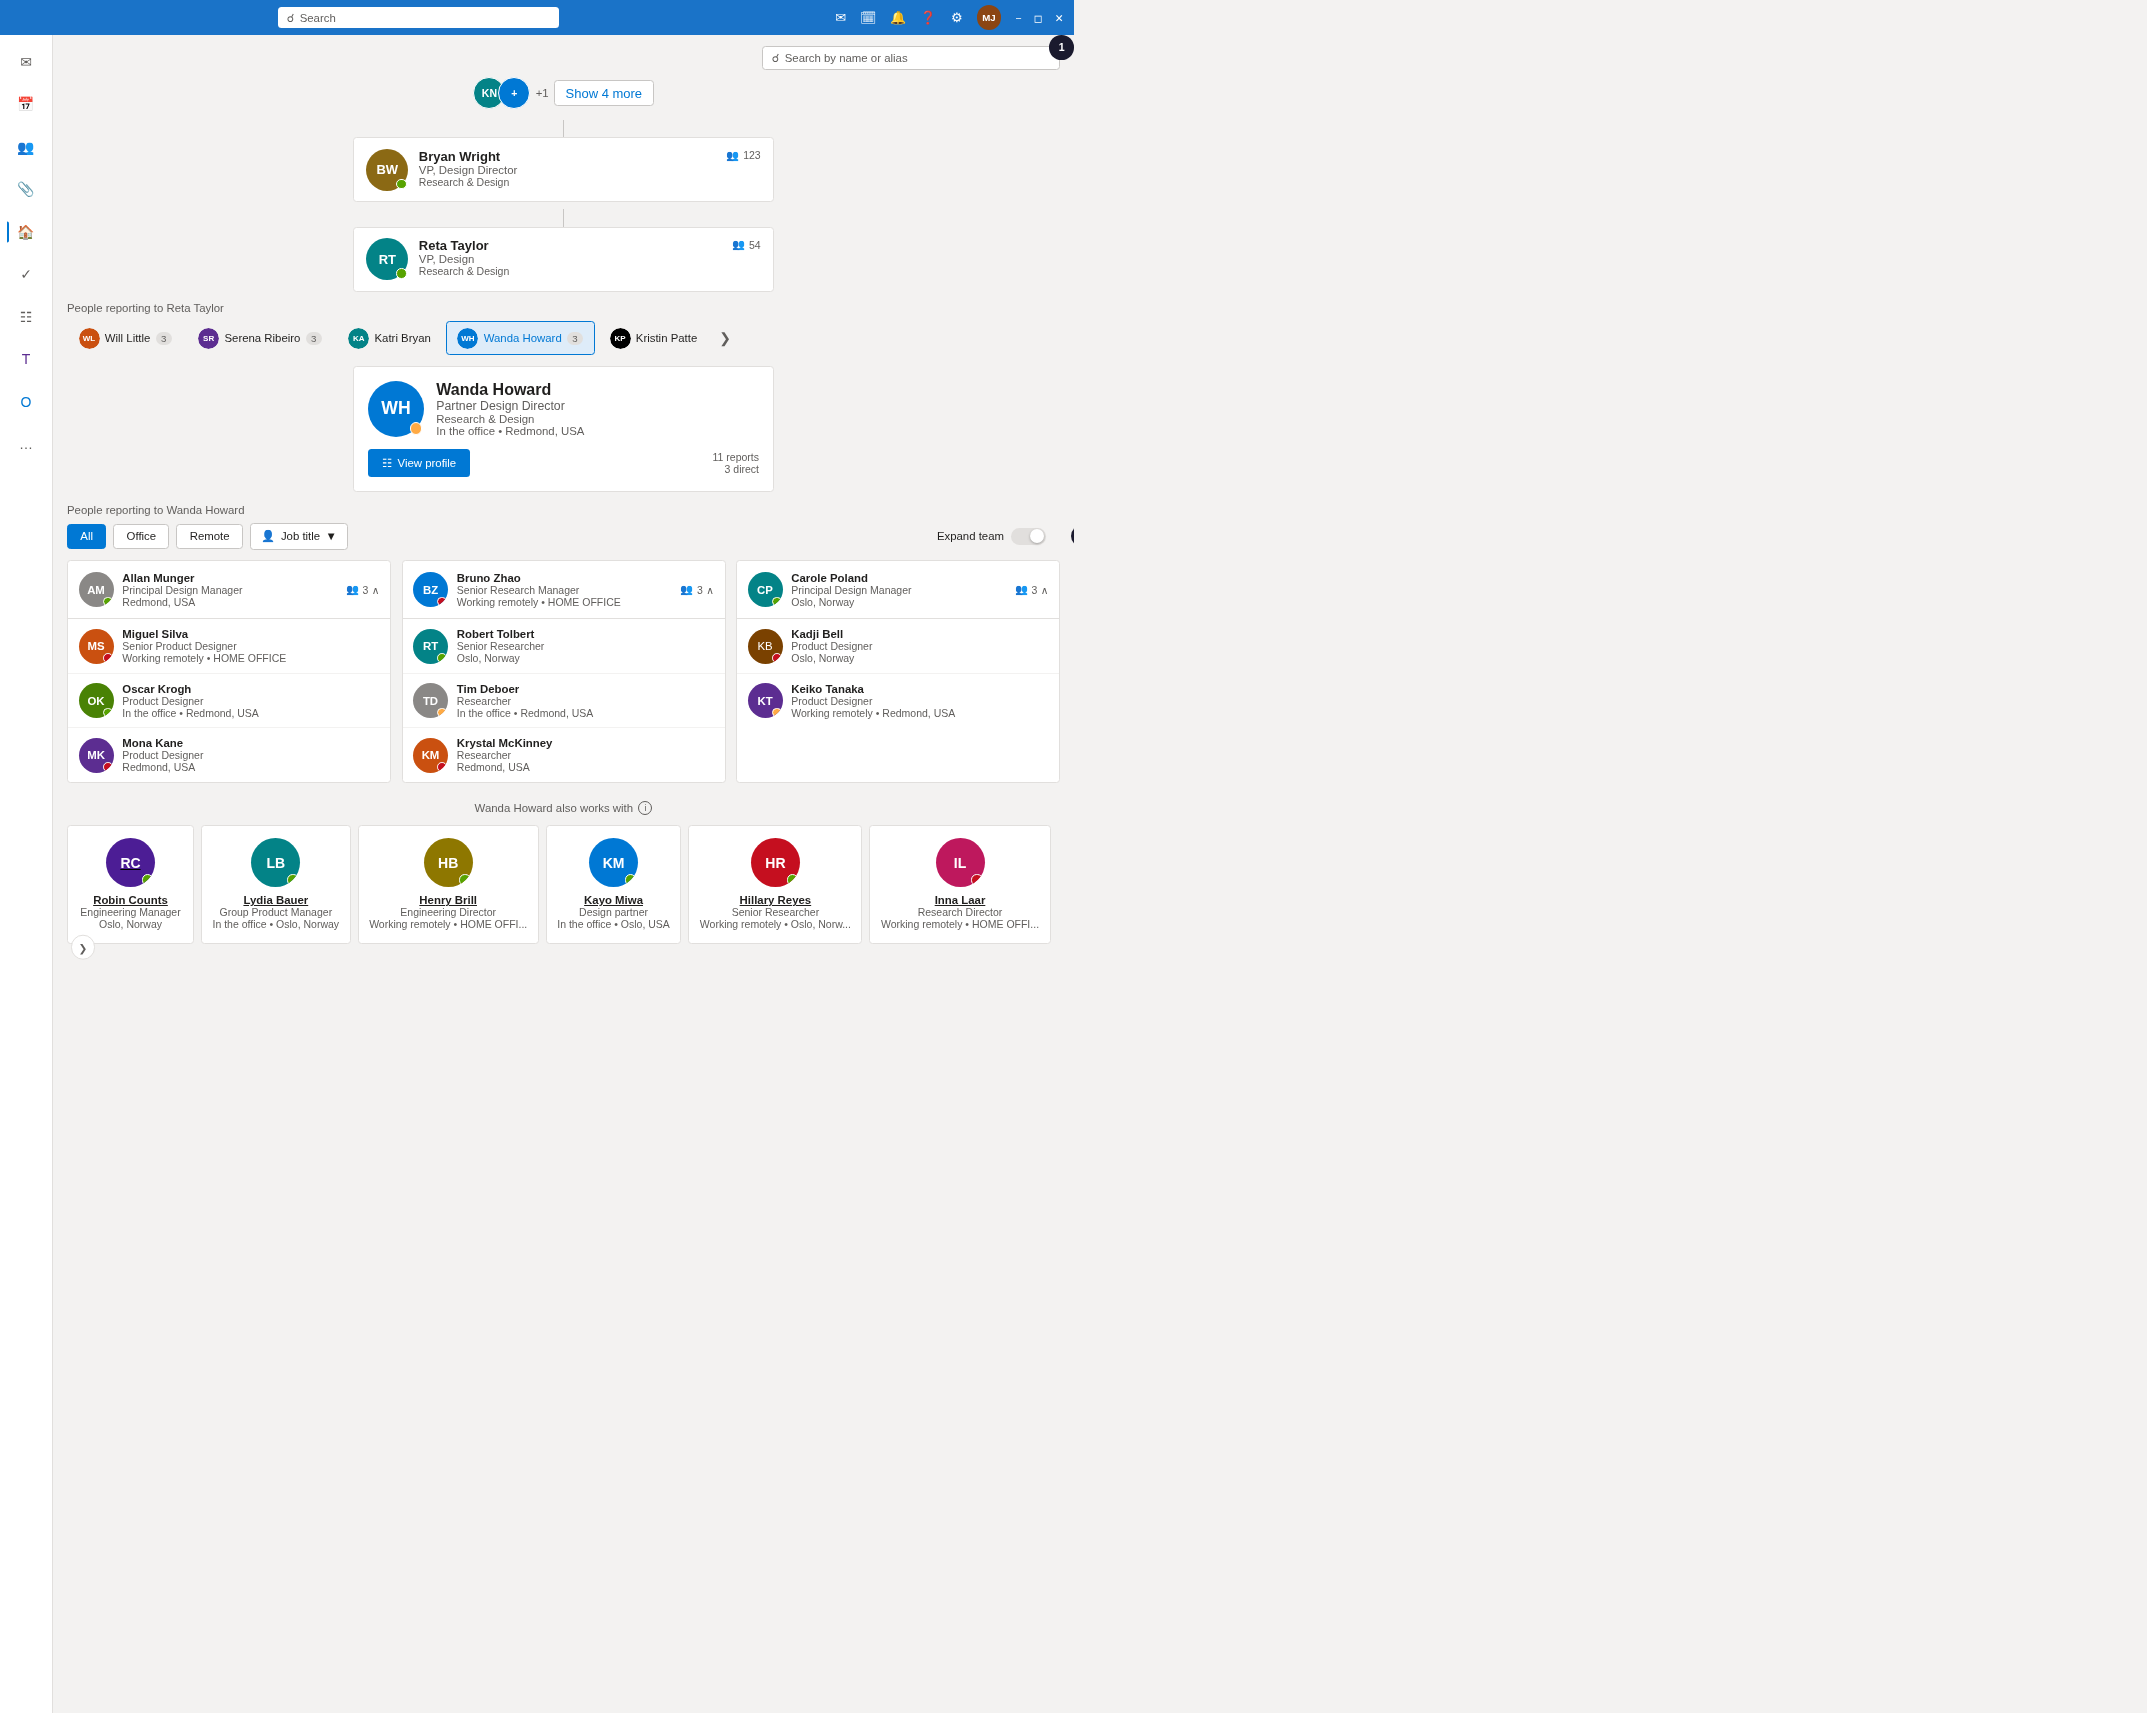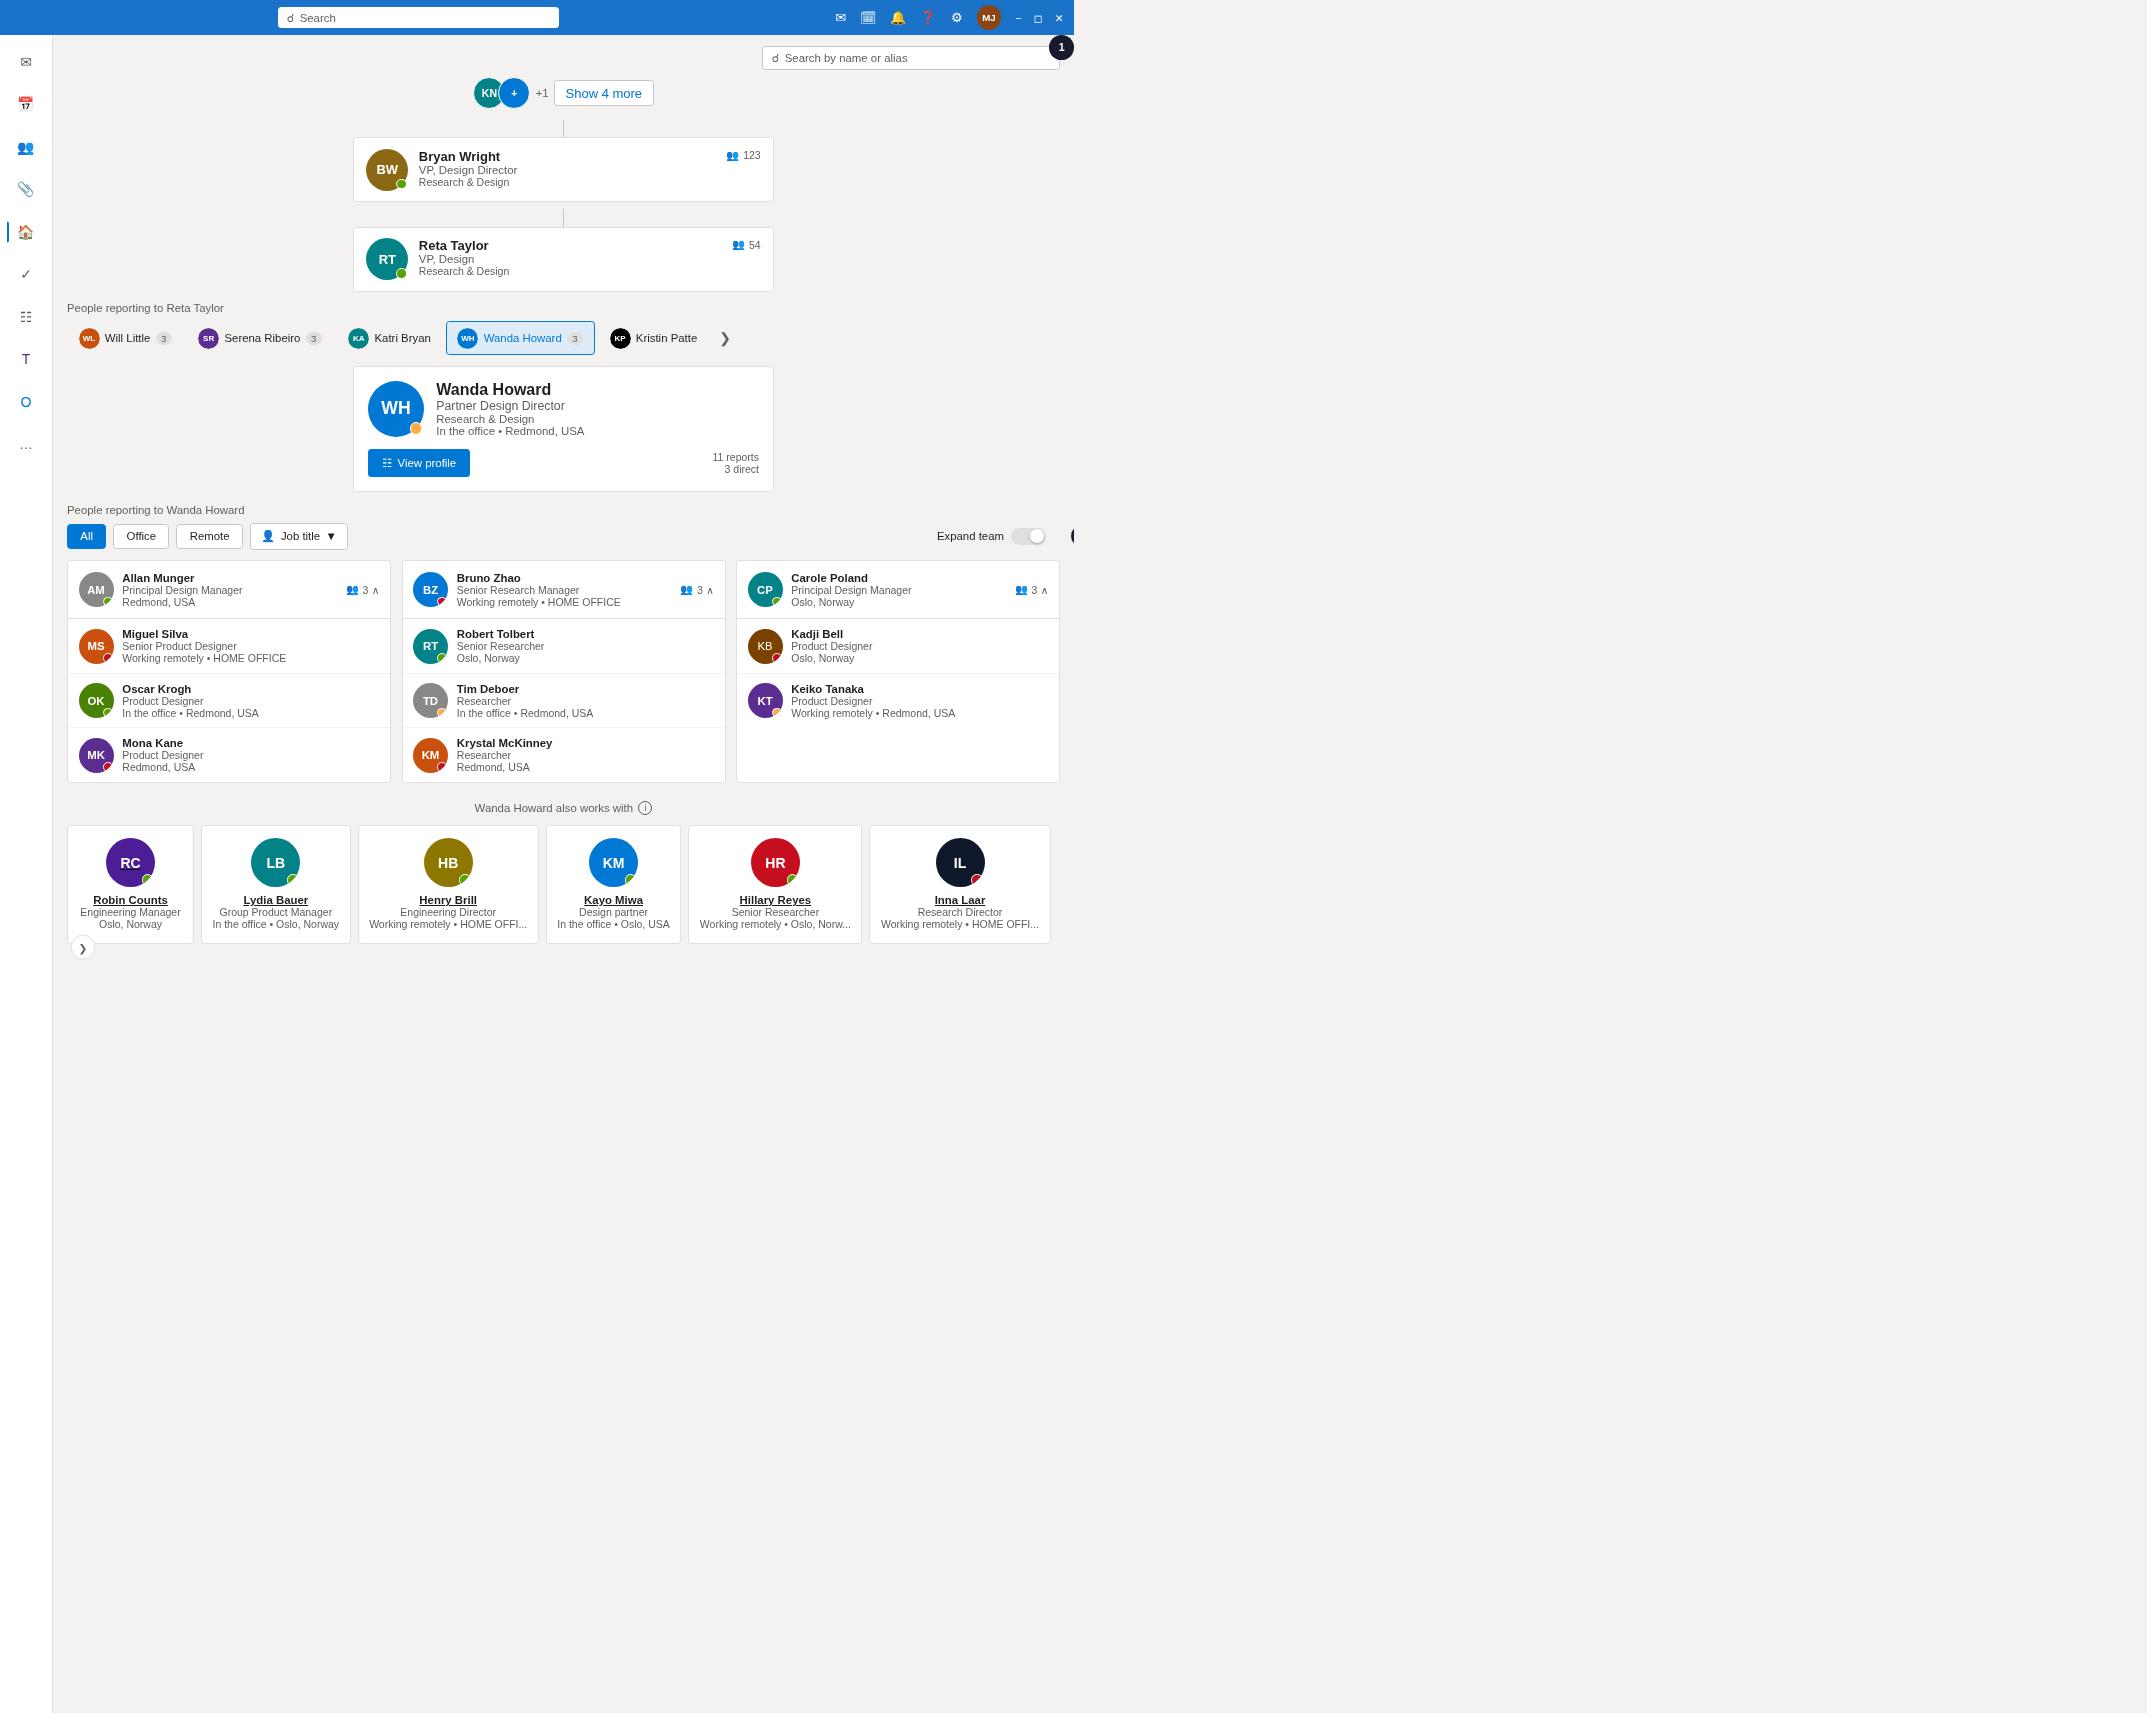--- a/index.html
+++ b/index.html
@@ -869,21 +869,21 @@
             <div class="colleague-avatar" style="background:#c50f1f;">
               <span style="color:white;font-weight:bold;font-size:14px;">HR</span>
               <div class="status-dot status-available" style="position:absolute;bottom:1.8px;right:1.8px;width:11.4px;height:11.4px;"></div>
             </div>
             <div class="colleague-name">Hillary Reyes</div>
             <div class="colleague-title">Senior Researcher</div>
             <div class="colleague-location">Working remotely • Oslo, Norw...</div>
           </div>
 
           <div class="colleague-card">
-            <div class="colleague-avatar" style="background:#0f172a;">
+            <div class="colleague-avatar" style="background:#be185d;">
               <span style="color:white;font-weight:bold;font-size:14px;">IL</span>
               <div class="status-dot status-busy" style="position:absolute;bottom:1.8px;right:1.8px;width:11.4px;height:11.4px;"></div>
             </div>
             <div class="colleague-name">Inna Laar</div>
             <div class="colleague-title">Research Director</div>
             <div class="colleague-location">Working remotely • HOME OFFI...</div>
           </div>
 
         </div>
         <div class="chevron-right" style="position:static;display:inline-flex;margin-left:3.5px;margin-top:auto;align-self:center;">❯</div>

